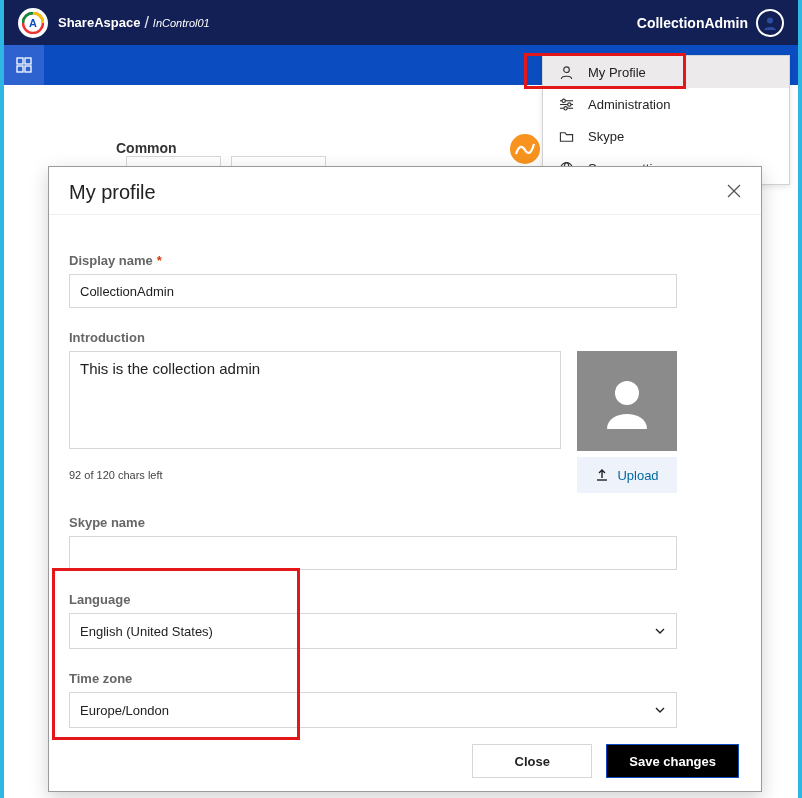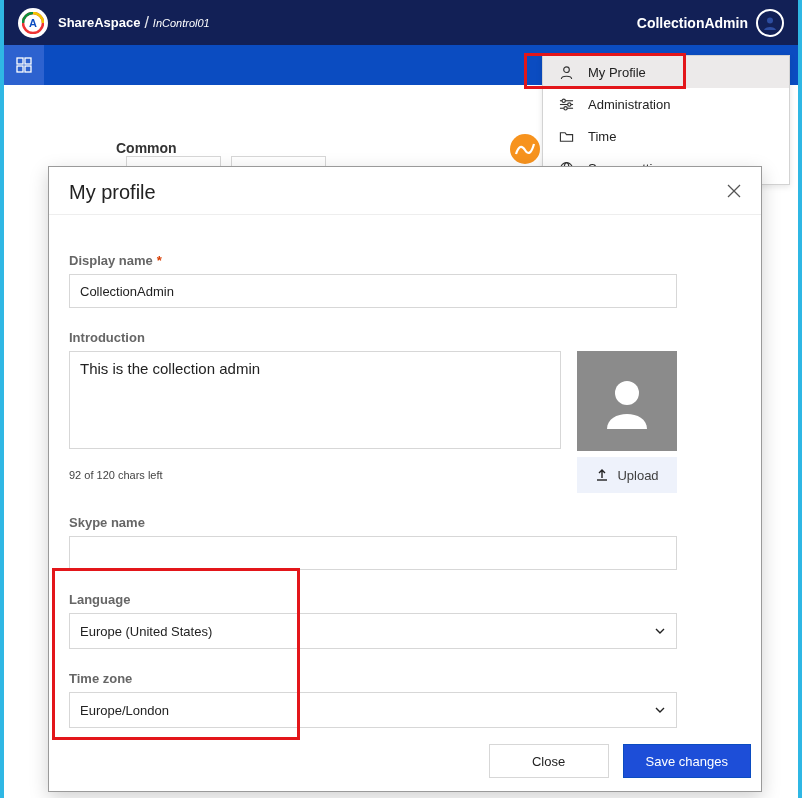--- a/index.html
+++ b/index.html
@@ -44,28 +44,28 @@
     .modal-close { cursor: pointer; color: #555; }
     .modal-body { padding: 16px 20px 0 20px; flex:1; overflow:hidden; font-size: 13px; color: #666; }
     .field-label { font-size: 13px; color: #666; font-weight: 600; margin-bottom: 6px; margin-top: 22px; }
     .req { color: #d83b01; margin-left: 4px; }
     .text-input { width: 608px; height: 34px; border: 1px solid #d7d7d7; padding: 0 10px; font-size: 13px; color: #222; background:#fff; }
     .row { margin-bottom: 18px; }
     .intro-wrap { display:flex; gap: 16px; align-items:flex-start; }
     .textarea { width: 492px; height: 98px; border: 1px solid #d7d7d7; padding: 8px 10px; font-size: 15px; color: #222; resize: none; background:#fff; font-family: inherit; }
     .avatar-box { width: 100px; height: 100px; background: #8b8b8b; display:flex; align-items:center; justify-content:center; }
     .char-count { font-size: 11px; color: #444; }
-    .upload-btn { width: 100px; height: 36px; background: #eef2fb; border: 1px solid #eef2fb; display:flex; align-items:center; justify-content:center; gap:8px; font-size: 13px; color:#404040; cursor:pointer; }
+    .upload-btn { width: 100px; height: 36px; background: #eef2fb; border: 1px solid #eef2fb; display:flex; align-items:center; justify-content:center; gap:8px; font-size: 13px; color:#0369a1; cursor:pointer; }
     .upload-row { display:flex; justify-content:space-between; align-items:center; margin-top: 6px; width: 608px; }
     .select { width: 608px; height: 36px; border: 1px solid #d7d7d7; padding: 0 10px; font-size: 13px; color:#222; display:flex; align-items:center; justify-content:space-between; background:#fff; cursor:pointer; }
     .chev { color:#222; }
-    .modal-footer { height: 60px; display:flex; align-items:center; justify-content:flex-end; gap: 14px; padding: 0 10px; }
+    .modal-footer { height: 60px; display:flex; align-items:center; justify-content:flex-end; gap: 14px; padding: 0 22px; font-weight: bold; }
     .btn { height: 34px; padding: 0 22px; font-size: 13px; cursor:pointer; display:flex; align-items:center; justify-content:center; min-width:120px; }
     .btn-secondary { background:#fff; border:1px solid #d7d7d7; color:#222; }
-    .btn-primary { background:#1d4ed8; border:1px solid #0b4cc1; color:#fff; }
+    .btn-primary { background:#000000; border:1px solid #0b4cc1; color:#fff; }
   </style>
 </head>
 <body>
 
 <div class="frame">
 
   <div class="topbar">
     <div class="logo">
       <svg width="22" height="22" viewBox="0 0 22 22">
         <circle cx="11" cy="11" r="10" fill="none" stroke="#e33" stroke-width="2.5"></circle>
@@ -125,21 +125,21 @@
           <circle cx="11" cy="8" r="1.8" fill="#fff" stroke="#333" stroke-width="1.2"></circle>
           <line x1="1" y1="12" x2="15" y2="12" stroke="#333" stroke-width="1.2"></line>
           <circle cx="7" cy="12" r="1.8" fill="#fff" stroke="#333" stroke-width="1.2"></circle>
         </svg>
       <span>Administration</span>
     </div>
     <div class="dropdown-item">
       <svg width="15" height="15" viewBox="0 0 16 16">
           <path d="M1.5 4h5l1.5 2h6.5v7h-13z" fill="none" stroke="#333" stroke-width="1.2"></path>
         </svg>
-      <span>Time</span>
+      <span>Skype</span>
     </div>
     <div class="dropdown-item">
       <svg width="15" height="15" viewBox="0 0 16 16">
           <circle cx="8" cy="8" r="6.3" fill="none" stroke="#333" stroke-width="1.2"></circle>
           <ellipse cx="8" cy="8" rx="2.5" ry="6.3" fill="none" stroke="#333" stroke-width="1.2"></ellipse>
           <line x1="1.7" y1="8" x2="14.3" y2="8" stroke="#333" stroke-width="1.2"></line>
         </svg>
       <span>Space settings</span>
     </div>
   </div>
@@ -190,21 +190,21 @@
       </div>
 
       <div class="row" style="margin-top:22px;">
         <div class="field-label">Skype name</div>
         <input class="text-input" value="" style="">
       </div>
 
       <div class="row">
         <div class="field-label">Language</div>
         <div class="select">
-          <span>Europe (United States)</span>
+          <span>English (United States)</span>
           <svg class="chev" width="12" height="12" viewBox="0 0 12 12">
               <path d="M2 4l4 4 4-4" fill="none" stroke="#222" stroke-width="1.4"></path>
             </svg>
         </div>
       </div>
 
       <div class="row">
         <div class="field-label">Time zone</div>
         <div class="select">
           <span>Europe/London</span>

